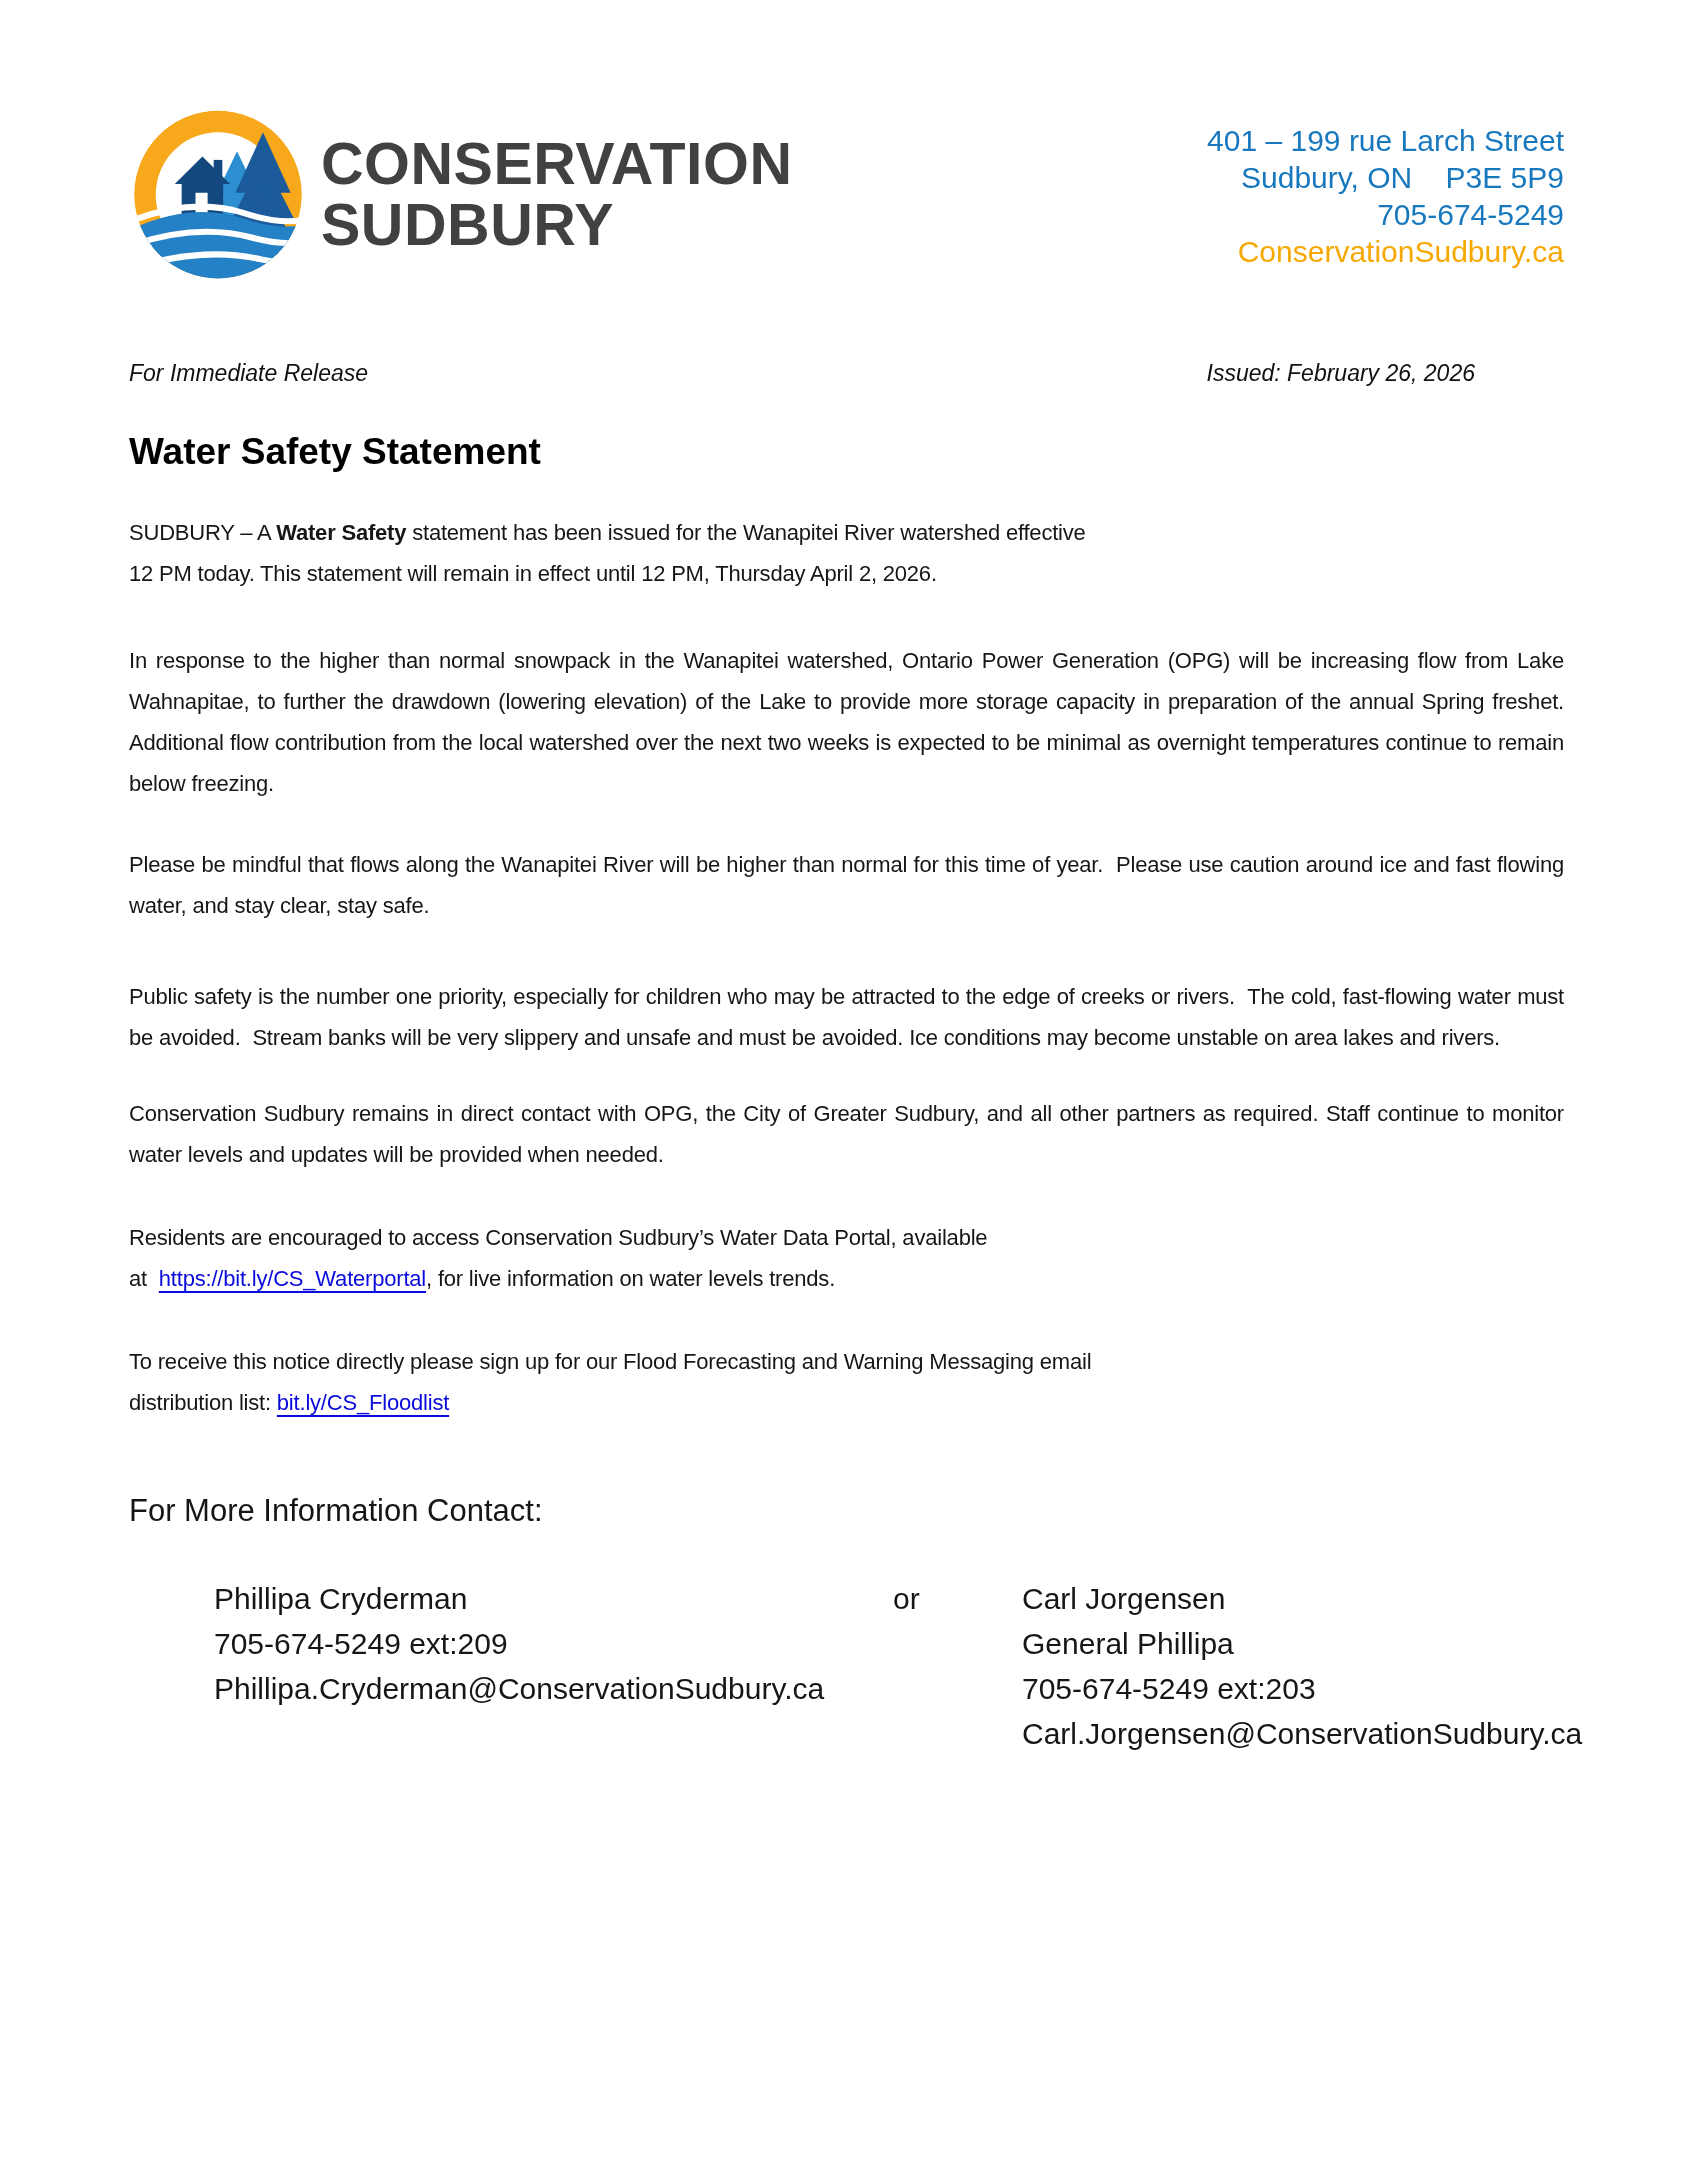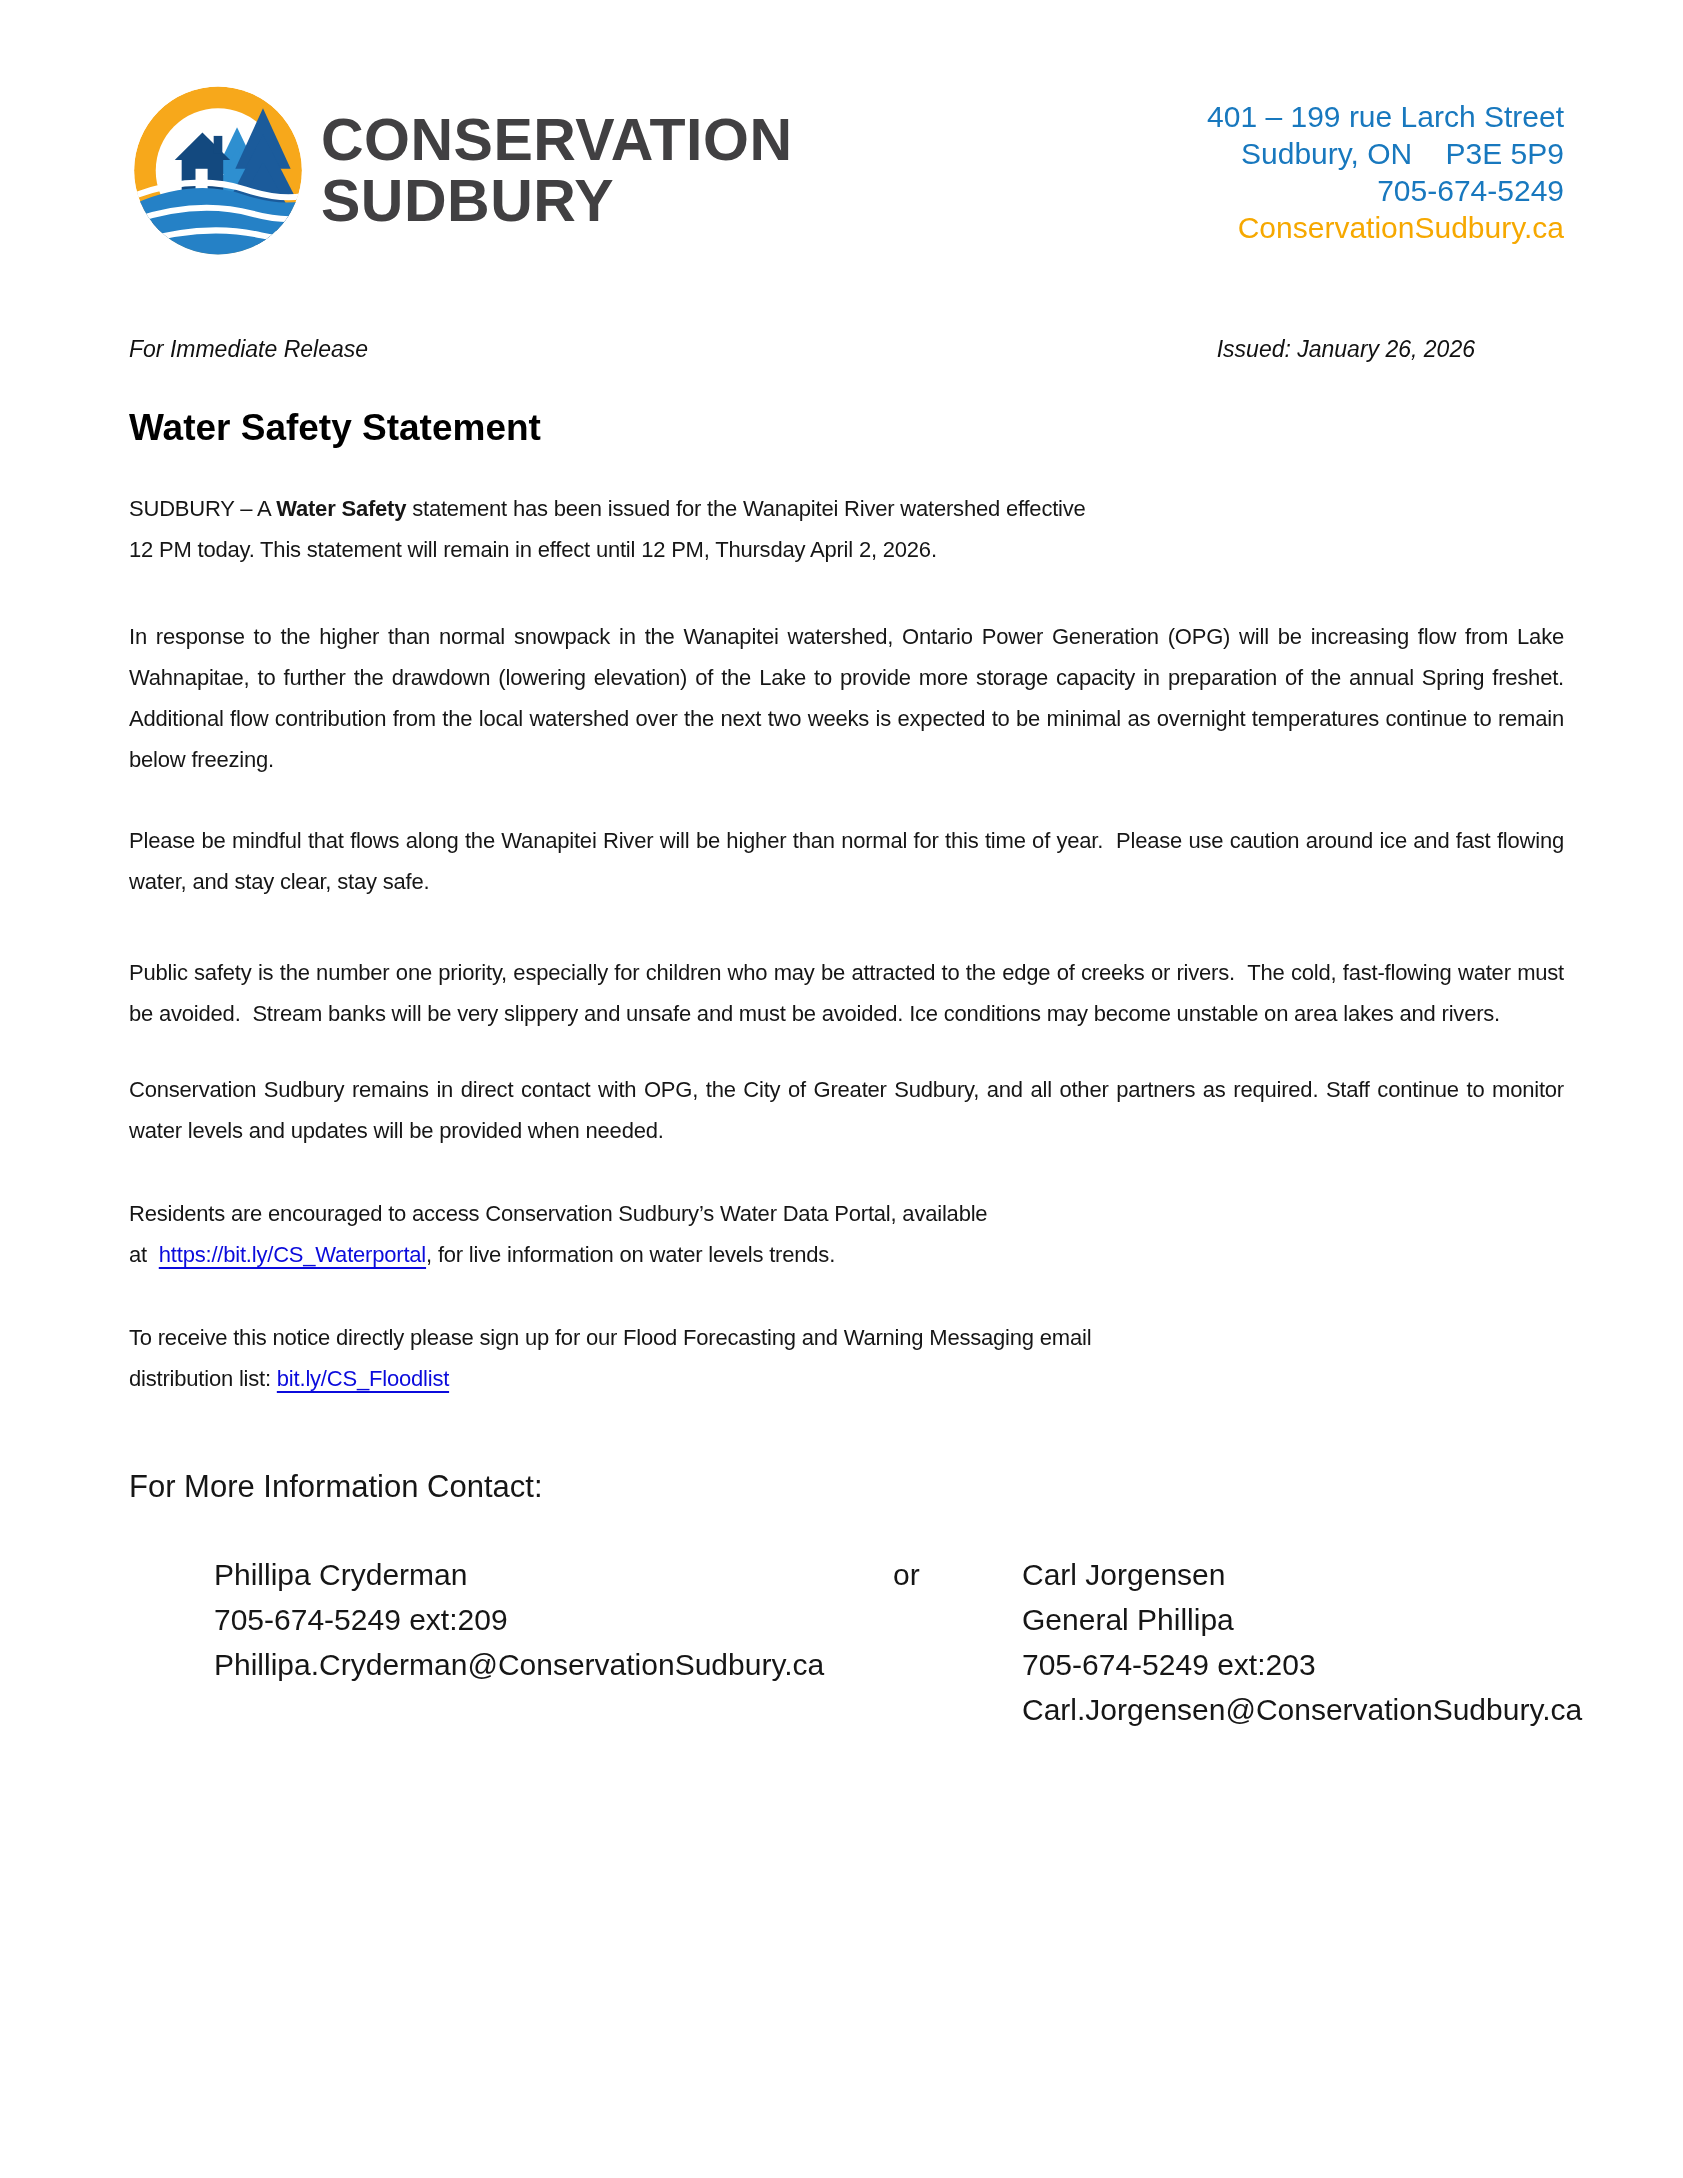--- a/index.html
+++ b/index.html
@@ -4,21 +4,21 @@
 <style>
   * { margin: 0; padding: 0; box-sizing: border-box; }
   html, body { background: #ffffff; }
   .page {
     position: relative;
     width: 1683px;
     height: 2178px;
     background: #ffffff;
     font-family: "Liberation Sans", sans-serif;
     color: #161616;
-    padding: 84px 119px 0 129px;
+    padding: 108px 119px 0 129px;
     overflow: hidden;
   }
   
   .letterhead {
     display: flex;
     justify-content: space-between;
     align-items: flex-start;
     height: 173px;
   }
   .logo-group { display: flex; align-items: center; gap: 14px; }
@@ -146,21 +146,21 @@
     <div class="address">
       <div>401 – 199 rue Larch Street</div>
       <div>Sudbury, ON&nbsp;&nbsp;&nbsp; P3E 5P9</div>
       <div>705-674-5249</div>
       <div class="website">ConservationSudbury.ca</div>
     </div>
   </header>
 
   <div class="release-row">
     <span>For Immediate Release</span>
-    <span class="issued">Issued: January 26, 2026</span>
+    <span class="issued">Issued: February 26, 2026</span>
   </div>
 
   <h1 class="doc-title">Water Safety Statement</h1>
 
   <p class="par p1"><span>SUDBURY – A </span><strong>Water Safety</strong><span> statement has been issued for the Wanapitei River watershed effective</span><br><span>12 PM today. This statement will remain in effect until 12 PM, Thursday April 2, 2026.</span></p>
 
   <p class="par p2 justify">In response to the higher than normal snowpack in the Wanapitei watershed, Ontario Power Generation (OPG) will be increasing flow from Lake Wahnapitae, to further the drawdown (lowering elevation) of the Lake to provide more storage capacity in preparation of the annual Spring freshet. Additional flow contribution from the local watershed over the next two weeks is expected to be minimal as overnight temperatures continue to remain below freezing.</p>
 
   <p class="par p3 justify">Please be mindful that flows along the Wanapitei River will be higher than normal for this time of year.&nbsp; Please use caution around ice and fast flowing water, and stay clear, stay safe.</p>
 

